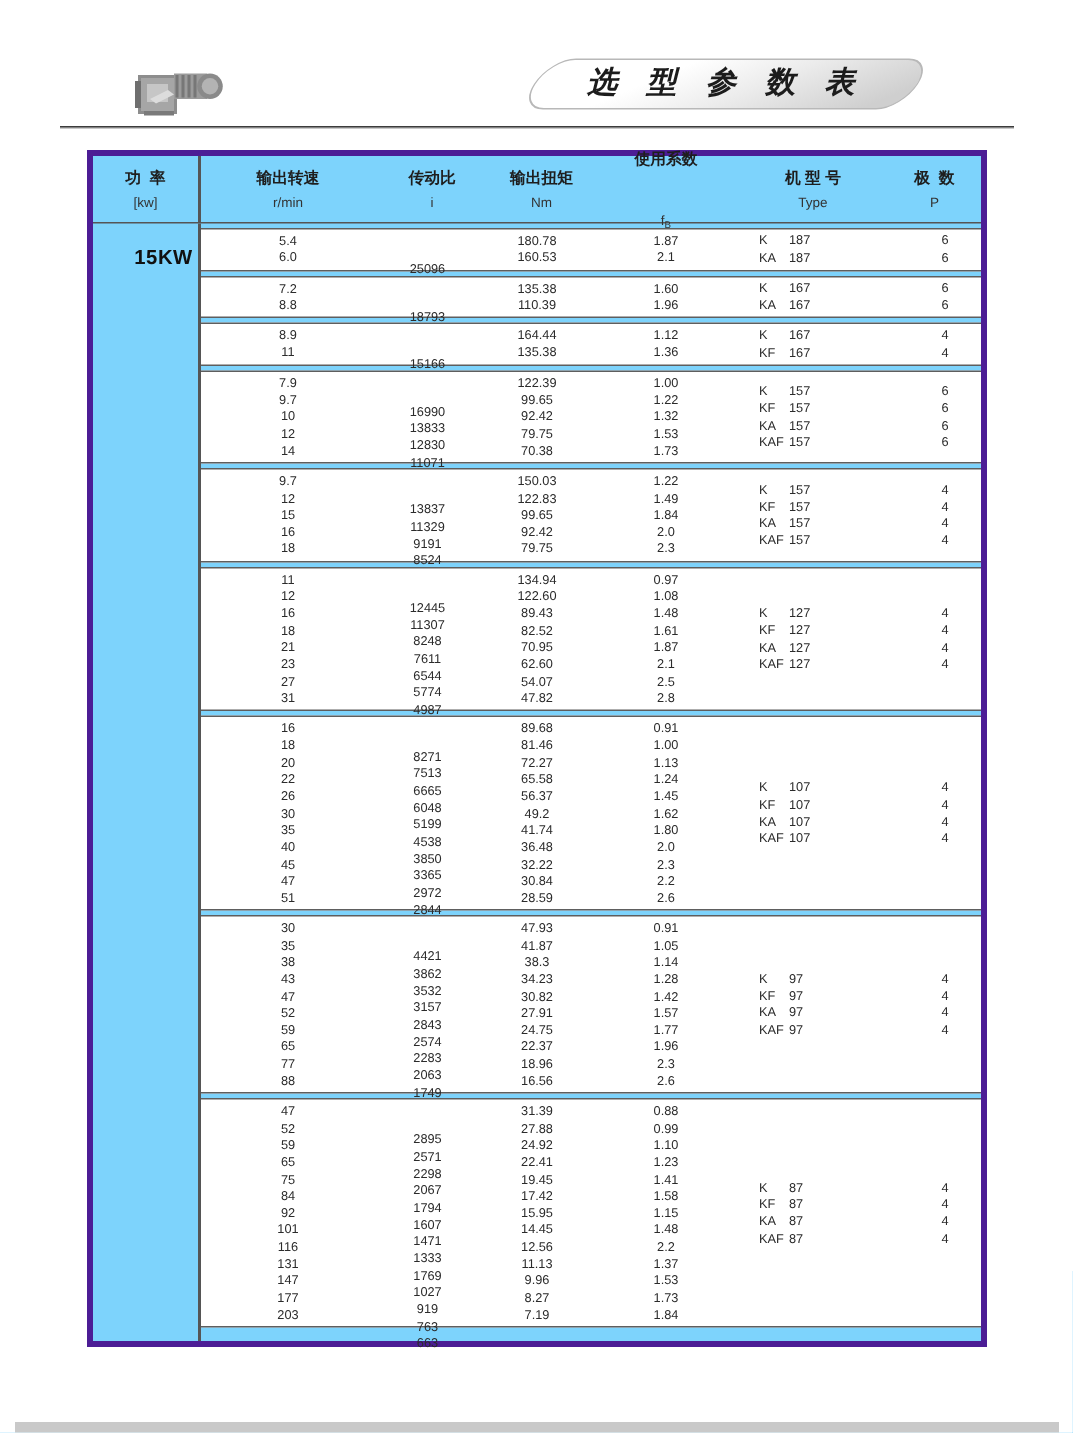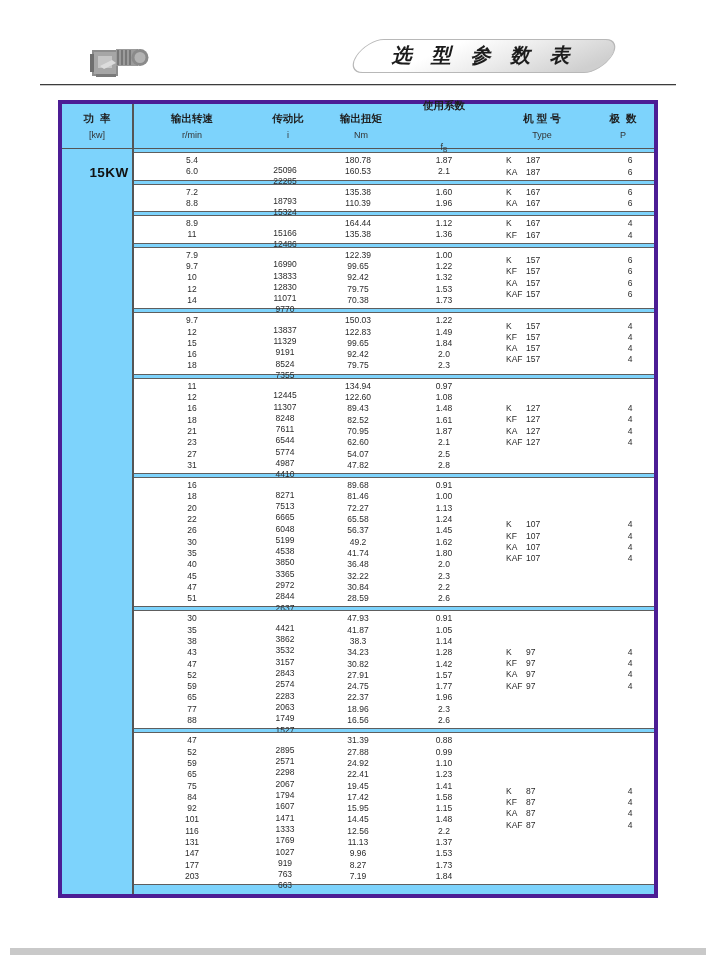--- a/index.html
+++ b/index.html
@@ -29,21 +29,21 @@
   .h-speed { width:116px; } .h-torque { width:70px; } .h-ratio { width:76px; }
   .h-fb { width:96px;gap:29px; } .h-type { width:100px; } .h-poles { flex:1; }
 
   .t-body { flex:1; display:flex; min-height:0; }
   .power-col { width:72px; border-right:2px solid #555; text-align:center; padding-top:14px; flex:none; }
   .power-label { font-size:13.5px; font-weight:bold; letter-spacing:0.4px; color:#111;margin-left:24px; }
   .blocks { flex:1; display:flex; flex-direction:column; padding-top:3px; }
   .block { position:relative; border-top:1px solid #5e5e5e; border-bottom:1px solid #5e5e5e;
      padding:2px 0; margin-bottom:3px; background:#fff; }
   .block:last-child { margin-bottom:0; }
-  .row { display:flex; height:11.3px; line-height:11.3px; font-size:8.5px; color:#2b2b2b;align-items:center; }
+  .row { display:flex; height:11.3px; line-height:11.3px; font-size:8.5px; color:#2b2b2b; }
   .cell { text-align:center; }
   .c-speed { width:116px; } .c-torque { width:70px;margin-top:19px; } .c-ratio { width:76px; } .c-fb { width:96px; }
   .types { position:absolute; left:372px; top:50%; transform:translateY(-50%); }
   .type-line { display:flex; width:144px; height:11.3px; line-height:11.3px; font-size:8.5px; color:#2b2b2b; }
   .t-prefix { width:20px; }
   .t-poles { margin-left:auto; width:40px; text-align:center; }
 
   .bottom-strip { position:absolute; left:10px; width:696px; bottom:0; height:7px; background:#c9c9c9; }
 </style>
 </head>

